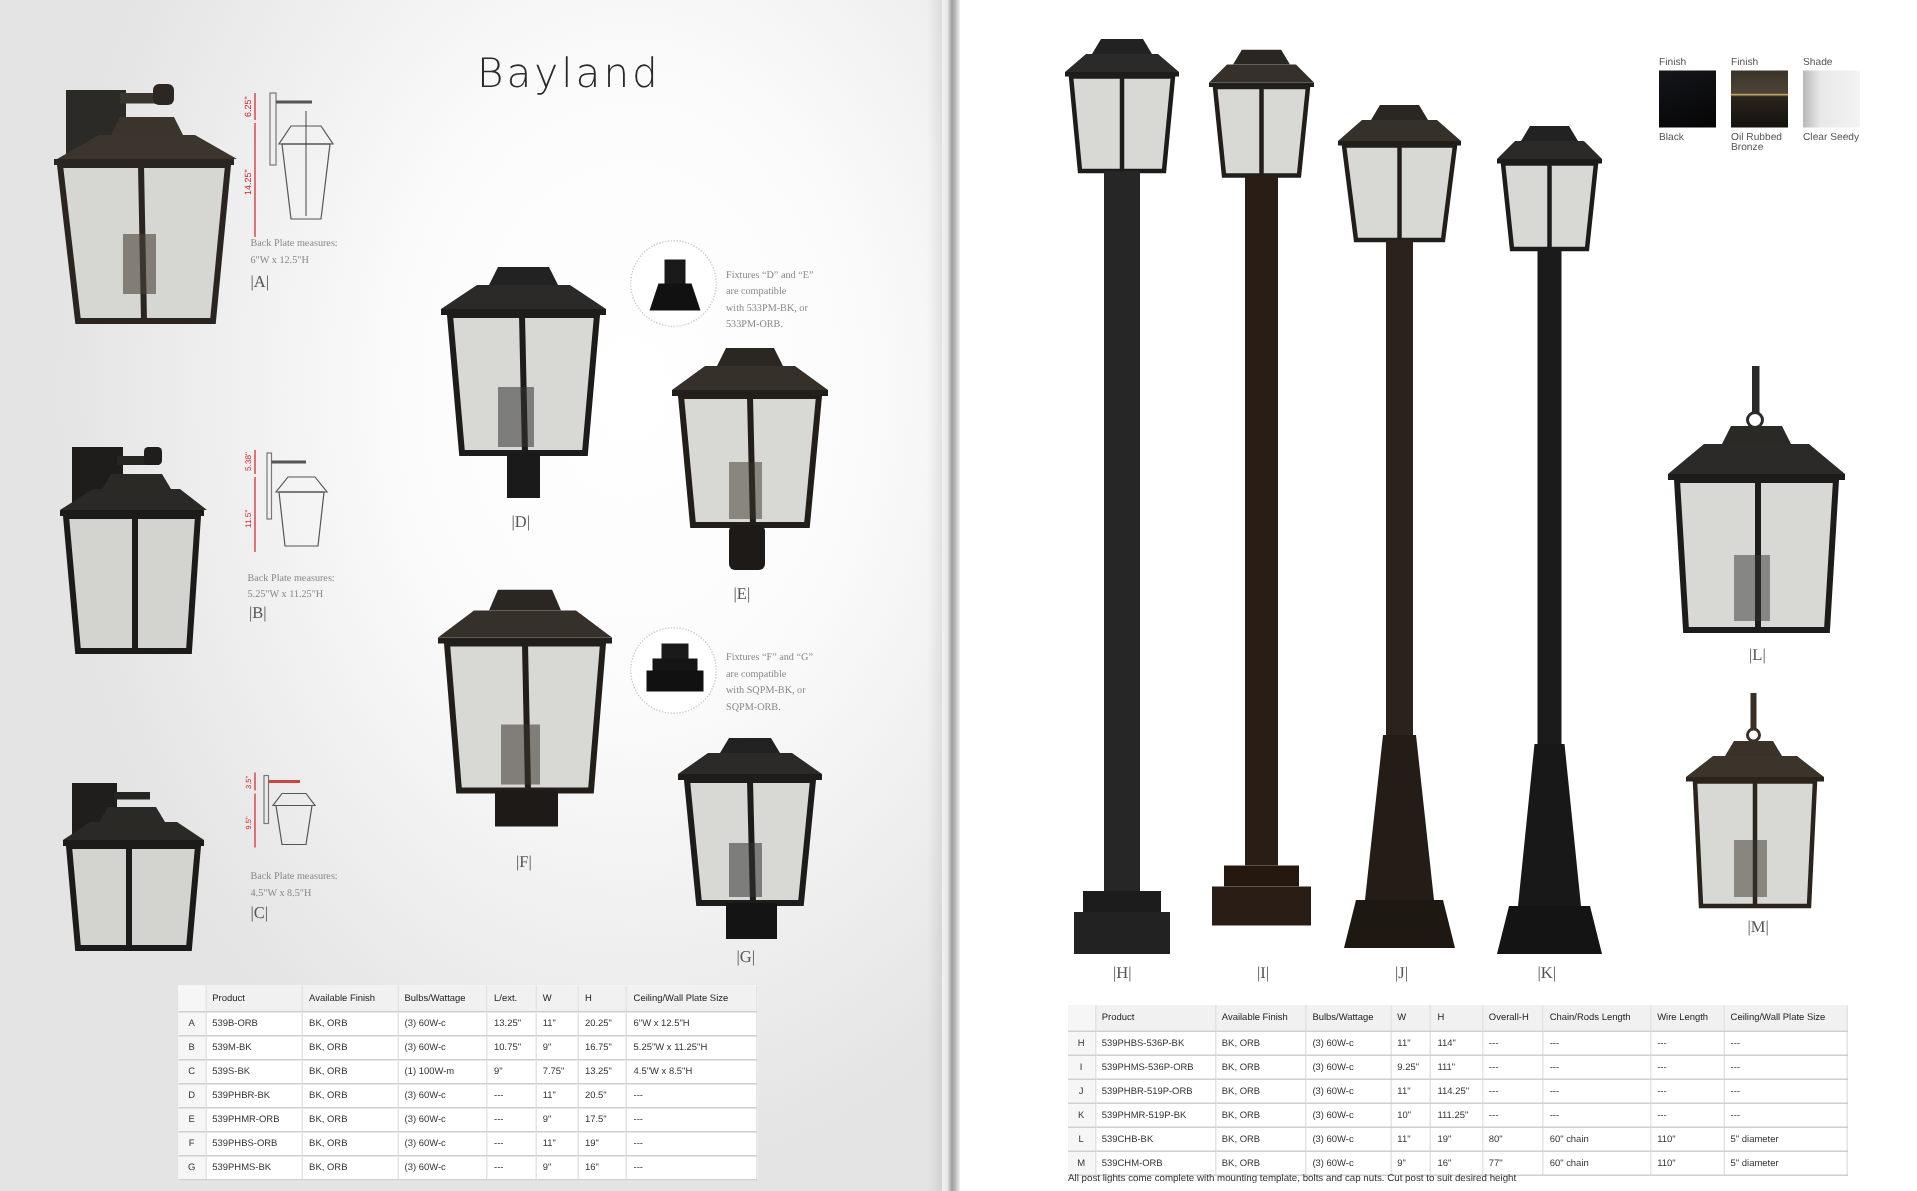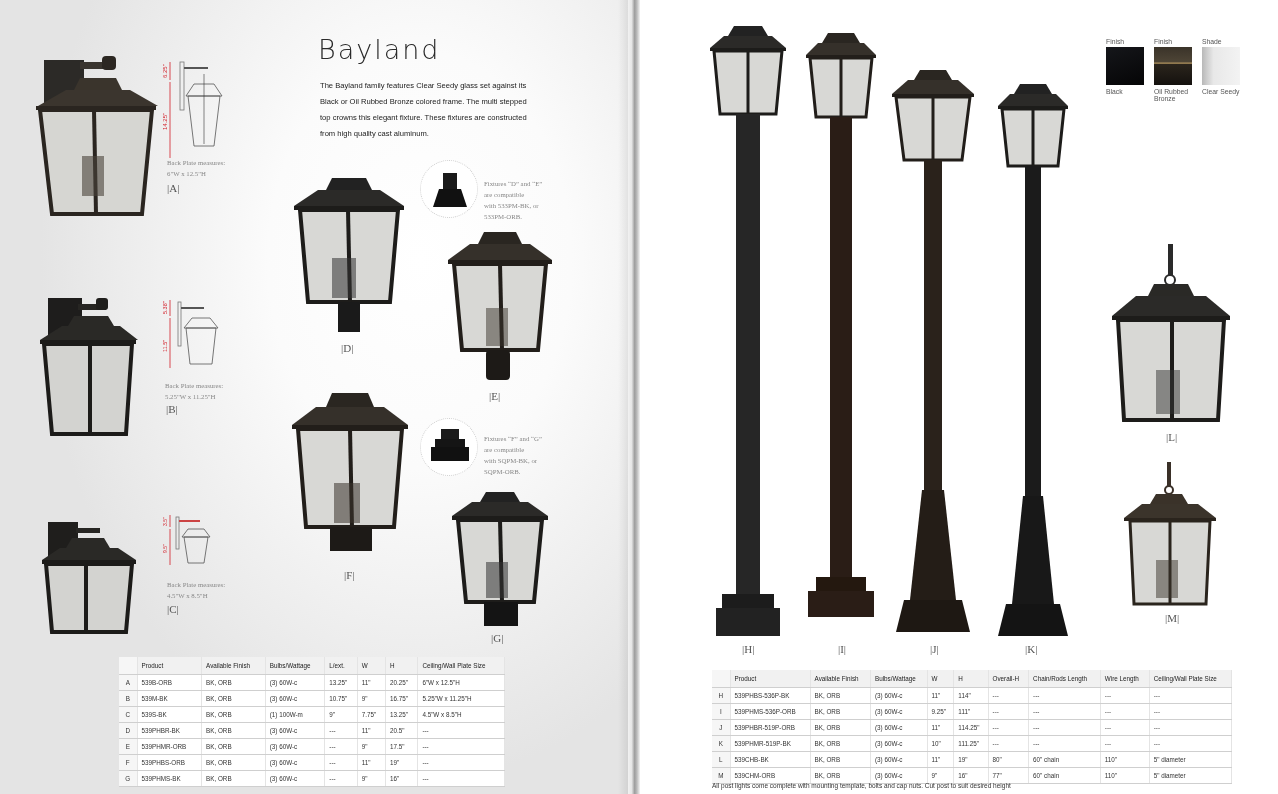--- a/index.html
+++ b/index.html
@@ -27,21 +27,20 @@
 .swatch{width:38px;height:38px;margin:2px 0 3px 0;}
 </style>
 </head>
 <body>
 
 <div class="spread">
 
   <div class="page page-left">
 
     <div class="title">Bayland</div>
-    <div class="intro">The Bayland family features Clear Seedy glass set against its Black or Oil Rubbed Bronze colored frame. The multi stepped top crowns this elegant fixture. These fixtures are constructed from high quality cast aluminum.</div>
 
     <svg class="lantern" style="left:30px;top:56px" width="130" height="160" viewBox="0 0 130 160">
       <rect x="14" y="4" width="40" height="60" fill="#2c2a27"></rect>
       <rect x="50" y="6" width="32" height="7" fill="#3a352f"></rect>
       <rect x="72" y="0" width="14" height="14" rx="4" fill="#2c2722"></rect>
       <polygon points="50,22 86,22 92,34 44,34" fill="#3a342c"></polygon>
       <polygon points="36,34 100,34 128,50 8,50" fill="#3b352e"></polygon>
       <rect x="6" y="50" width="120" height="4" fill="#2a2520"></rect>
       <polygon points="10,54 122,54 112,158 22,158" fill="#d6d6d2" stroke="#2a2520" stroke-width="4"></polygon>
       <line x1="64" y1="54" x2="66" y2="158" stroke="#2a2520" stroke-width="4"></line>

